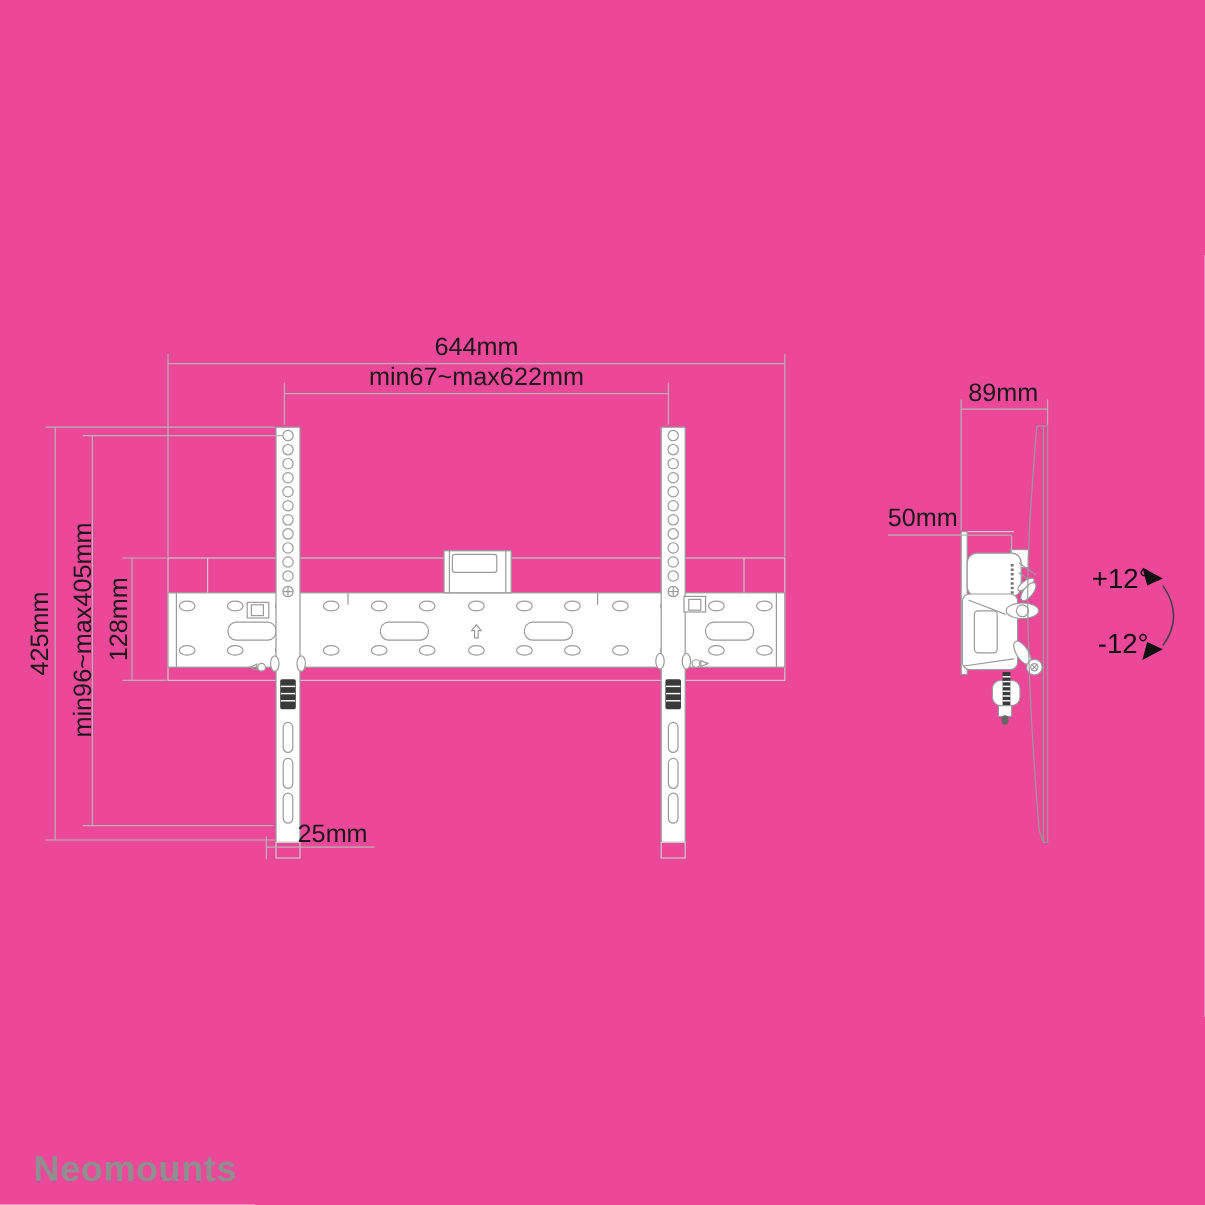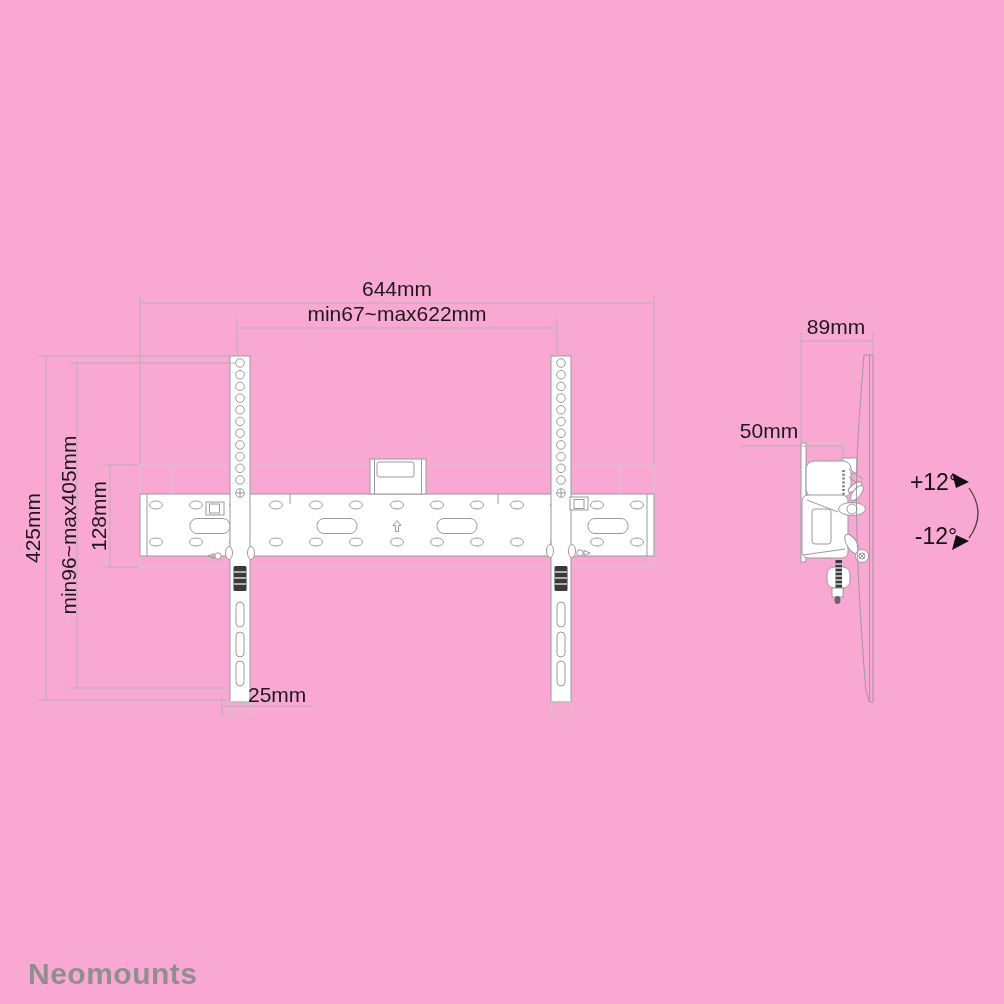--- a/index.html
+++ b/index.html
@@ -1,16 +1,16 @@
 <!DOCTYPE html>
 <html><head>
 <meta charset="utf-8">
 <style>
   html,body{margin:0;padding:0;background:#ffffff;}
-  .page{position:relative;width:1004px;height:1004px;background:#f9a8d4;overflow:hidden;
+  .page{position:relative;width:1004px;height:1004px;background:#ec4899;overflow:hidden;
         font-family:"Liberation Sans", sans-serif;}
   svg{display:block;}
   .ln  {stroke:#9a9a9a;fill:none;stroke-width:1;}
   .lnf {stroke:#cbcbcb;fill:none;stroke-width:1;}
   .fw  {fill:#ffffff;stroke:#9a9a9a;stroke-width:1;}
   .dim {stroke:#b3b3b3;fill:none;stroke-width:1;}
   .dimtext{font-family:"Liberation Sans",sans-serif;font-size:21px;fill:#1a1a1a;}
   .tilttext{font-family:"Liberation Sans",sans-serif;font-size:23px;fill:#111111;}
   .mid{text-anchor:middle;}
   .brand{font-family:"Liberation Sans",sans-serif;font-size:30px;font-weight:600;

